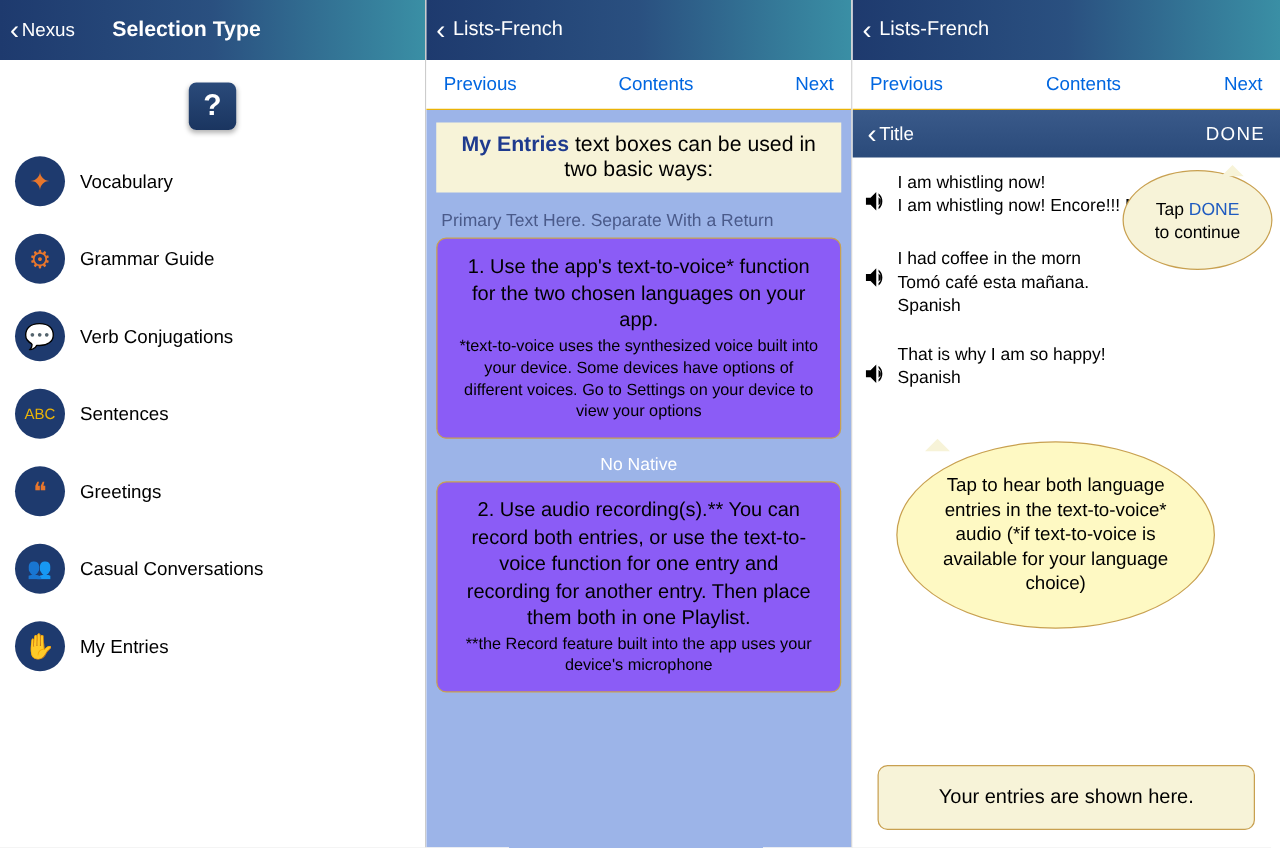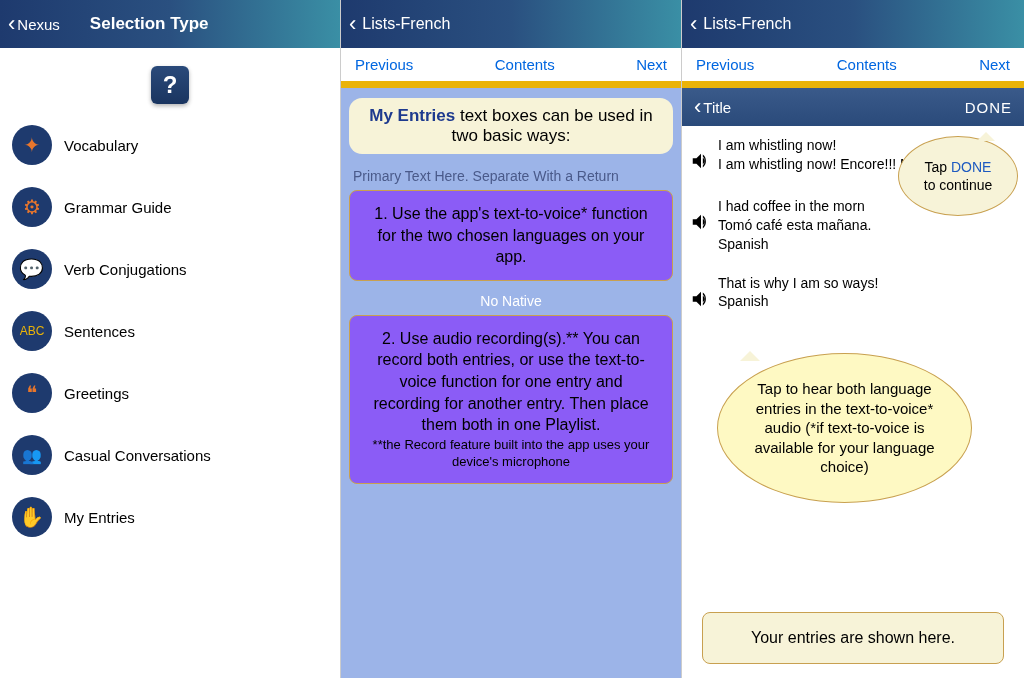--- a/index.html
+++ b/index.html
@@ -15,21 +15,21 @@
   align-items: center;
   padding: 0 8px;
   color: #fff;
   position: relative;
 }
 .back-btn { display: flex; align-items: center; cursor: pointer; font-size: 15px; }
 .back-chevron { font-size: 22px; margin-right: 2px; line-height: 1; }
 .header-title { font-size: 17px; font-weight: 600; margin-left: 30px; }
 .header-title-left { font-size: 16px; font-weight: 500; margin-left: 4px; }
 
-.subnav { height: 40px; display: flex; align-items: center; justify-content: space-between; padding: 0 14px; border-bottom: 7px solid #eab308; }
+.subnav { height: 40px; display: flex; align-items: center; justify-content: space-between; padding: 0 14px; border-bottom: 1px solid #eab308; }
 .subnav a { color: #0066e0; font-size: 15px; cursor: pointer; }
 
 .help-row { text-align: center; padding: 18px 0 10px; }
 .help-icon {
   display: inline-flex; width: 38px; height: 38px;
   background: linear-gradient(180deg, #2a4a7a, #1a3560);
   border-radius: 6px; align-items: center; justify-content: center;
   color: #fff; font-size: 24px; font-weight: 600;
   box-shadow: 0 2px 4px rgba(0,0,0,0.3);
 }
@@ -40,21 +40,21 @@
   width: 40px; height: 40px; border-radius: 50%;
   background: #1e3a6e; margin-right: 12px;
   display: flex; align-items: center; justify-content: center;
   color: #e8762c; font-size: 20px;
 }
 .menu-label { font-size: 15px; color: #000; }
 
 
 .content2 { padding: 10px 8px 0; background: #9cb4e8; height: calc(100% - 88px); }
 .info-header {
-  background: #f7f3d8; border-radius: 13px; padding: 8px 12px;
+  background: #f7f3d8; border-radius: 0; padding: 8px 12px;
   text-align: center; font-size: 17px; margin-bottom: 8px;
 }
 .info-header b { color: #1e3a8e; font-weight: 700; }
 .ph-bar { background: #9cb4e8; color: #4a5a8a; font-size: 14px; padding: 6px 4px; }
 .info-card {
   background: #8b5cf6; border-radius: 8px; padding: 12px 14px;
   text-align: center; font-size: 15px; line-height: 1.35; margin-bottom: 6px;
   font-family: Futura, 'Trebuchet MS', sans-serif;
   border: 1px solid #c8a050;
 }
@@ -169,20 +169,21 @@
     <a>Contents</a>
     <a>Next</a>
   </div>
   <div class="content2">
     <div class="info-header">
       <b>My Entries</b><span> text boxes can be used in two basic ways:</span>
     </div>
     <div class="ph-bar">Primary Text Here. Separate With a Return</div>
     <div class="info-card">
       <div class="strong">1. Use the app's text-to-voice* function for the two chosen languages on your app.</div>
+      <div class="small">*text-to-voice uses the synthesized voice built into your device. Some devices have options of different voices. Go to Settings on your device to view your options</div>
     </div>
     <div class="native-bar">No Native</div>
     <div class="info-card">
       <div class="strong">2. Use audio recording(s).** You can record both entries, or use the text-to-voice function for one entry and recording for another entry. Then place them both in one Playlist.</div>
       <div class="small">**the Record feature built into the app uses your device's microphone</div>
     </div>
   </div>
 </div>
 
 <div class="screen">
@@ -229,21 +230,21 @@
         <div>Spanish</div>
       </div>
     </div>
     <div class="entry">
       <div class="speaker">
         <svg viewBox="0 0 24 24" fill="#000">
               <path d="M3 9v6h4l5 5V4L7 9H3zm13 3a4 4 0 0 0-2-3.5v7A4 4 0 0 0 16 12zm-2-7v2a7 7 0 0 1 0 10v2a9 9 0 0 0 0-14z"></path>
             </svg>
       </div>
       <div class="entry-text">
-        <div>That is why I am so ways!</div>
+        <div>That is why I am so happy!</div>
         <div>Spanish</div>
       </div>
     </div>
 
     <div class="callout-done">
       <div>
         <span>Tap </span><span class="done-word">DONE</span><br><span> to continue</span>
       </div>
     </div>
 

